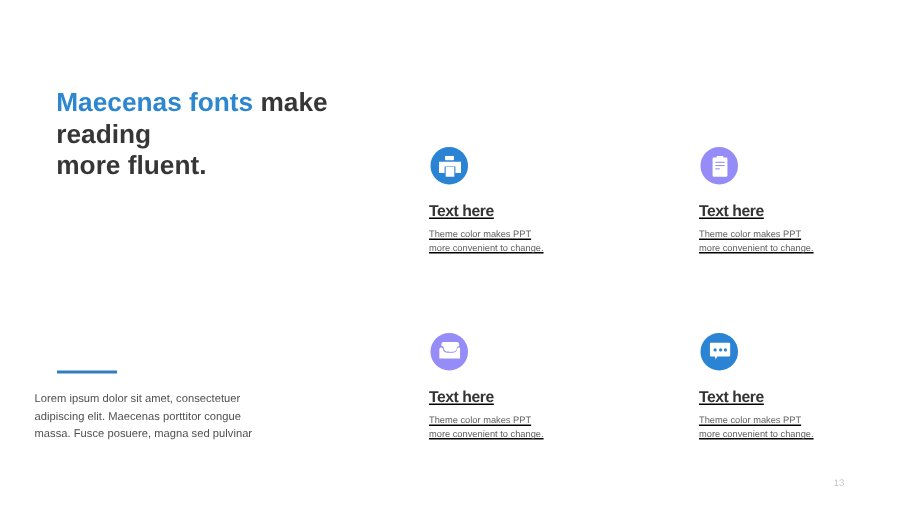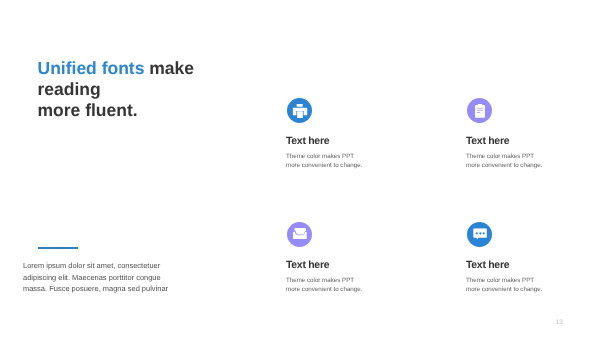--- a/index.html
+++ b/index.html
@@ -9,34 +9,34 @@
 
   .title{position:absolute;left:37.5px;top:46px;font-size:17.5px;font-weight:bold;line-height:21.3px;
          color:#363636;letter-spacing:0px;white-space:pre-line;}
   .title .hl{color:#2d86d0;}
 
   .rule{position:absolute;left:37.8px;top:246.8px;width:40.7px;height:2.1px;background:#307fc0;}
 
   .para{position:absolute;left:23px;top:252.5px;width:150px;font-size:7.45px;line-height:11.7px;
         color:#4f4f4f;letter-spacing:0.02px;}
 
-  .card{position:absolute;width:150px;}
+  .card{position:absolute;width:150px;text-decoration:underline;}
   .circle{width:24.8px;height:24.8px;border-radius:50%;position:relative;margin-left:1.2px;margin-top:-0.3px;}
   .circle svg{position:absolute;left:50%;top:50%;transform:translate(-50%,-50%);display:block;}
   .cardtitle{font-size:10.5px;font-weight:bold;color:#343434;letter-spacing:-0.3px;margin-top:13px;line-height:11px;}
   .carddesc{font-size:6.2px;line-height:9.3px;color:#5f5f5f;margin-top:5.3px;letter-spacing:0px;width:90px;white-space:pre-line;}
 
   .pagenum{position:absolute;left:555.8px;top:318.6px;font-size:6.4px;color:#c6c6c6;}
 </style>
 </head>
 <body>
 
 <div class="slide">
 
-  <h1 class="title"><span class="hl">Unified fonts</span><span> make
+  <h1 class="title"><span class="hl">Maecenas fonts</span><span> make
 reading
 more fluent.</span></h1>
 
   <div class="rule"></div>
 
   <p class="para">Lorem ipsum dolor sit amet, consectetuer adipiscing elit. Maecenas porttitor congue massa. Fusce posuere, magna sed pulvinar</p>
 
   <div class="card" style="left:286px;top:98px;">
     <div class="circle" style="background: rgb(43, 131, 212);">
       <svg width="14.7" height="14.2" viewBox="0 0 24 23.2" style="margin:0.9px 0 0 0.4px" aria-hidden="true">

